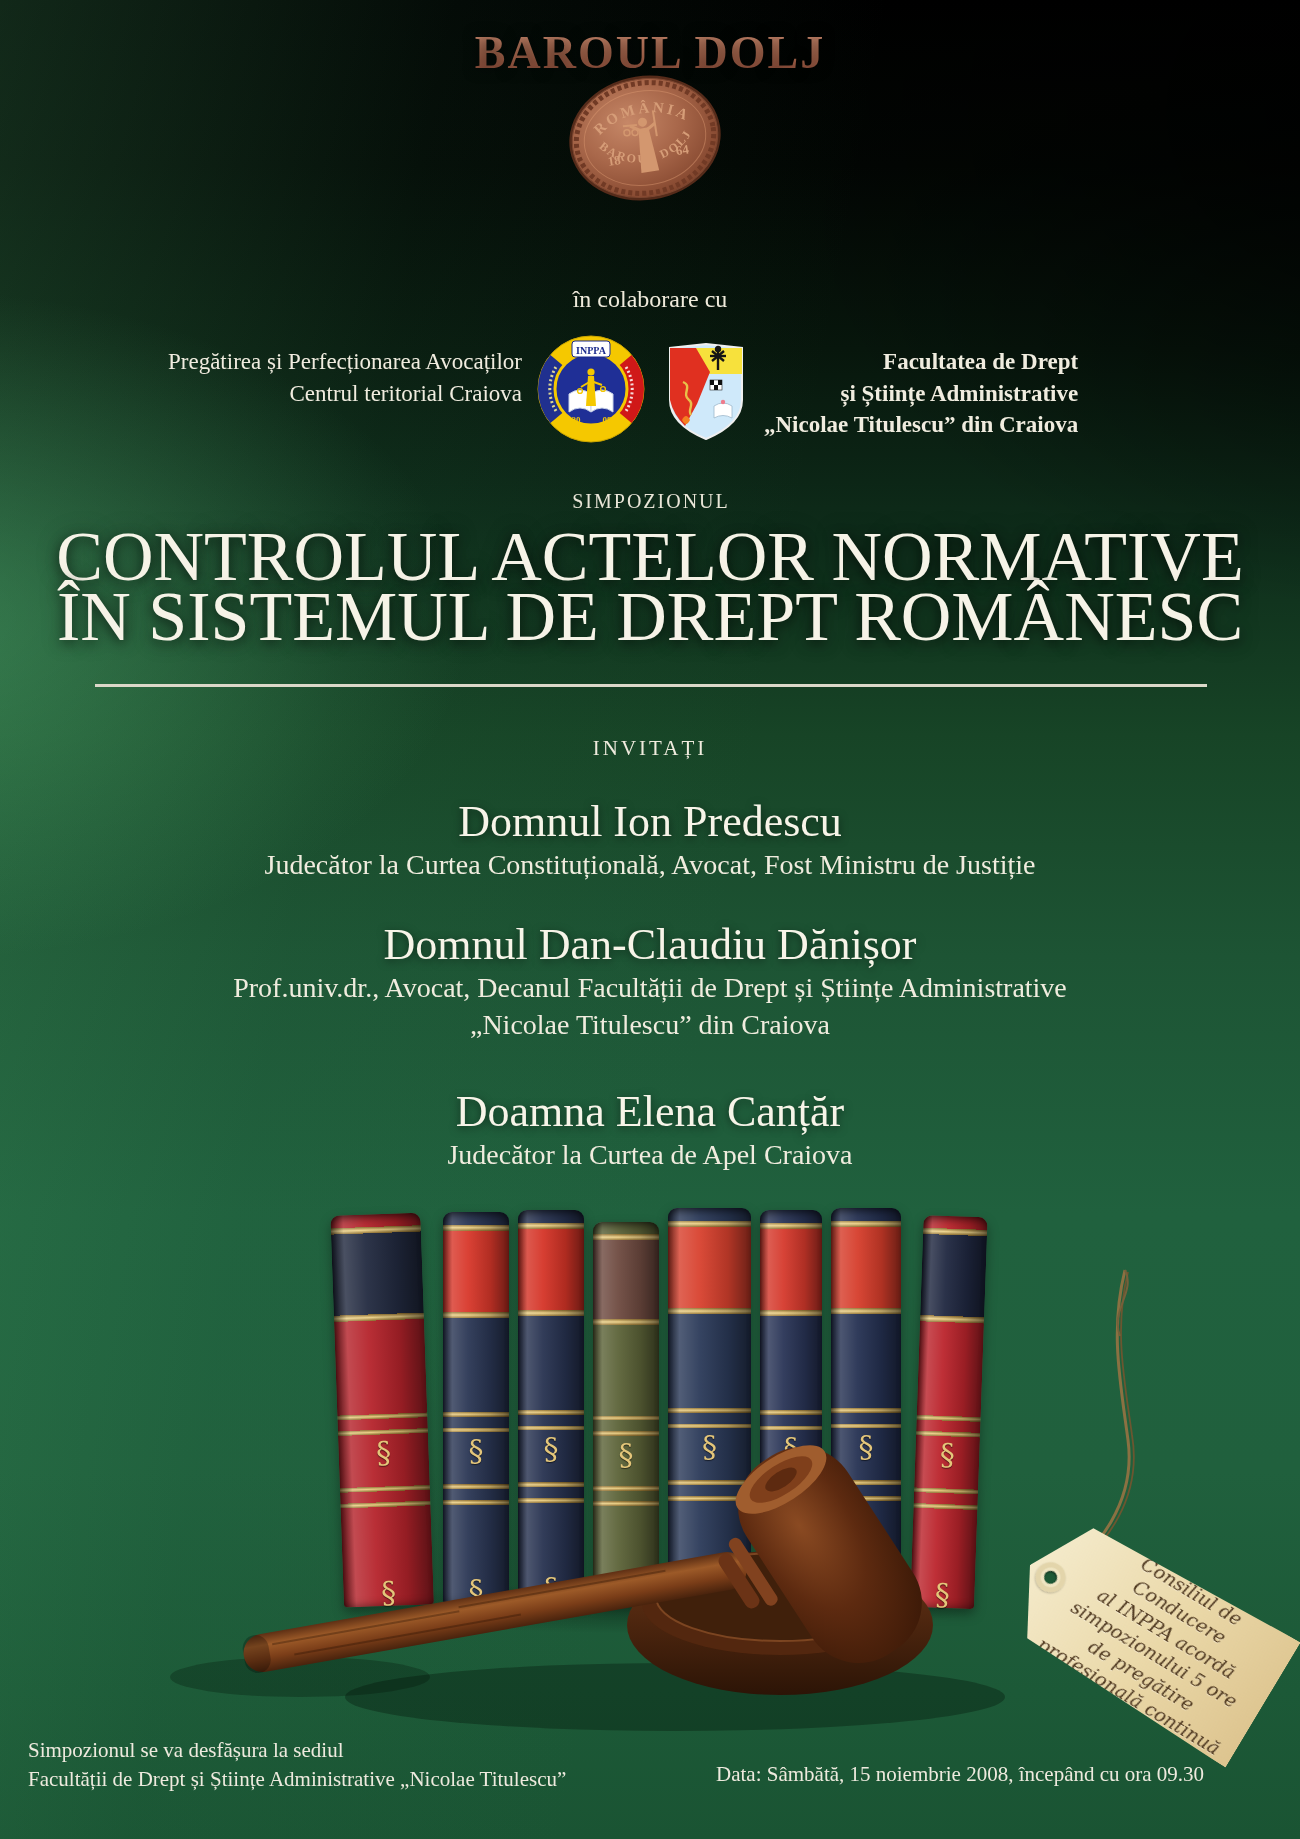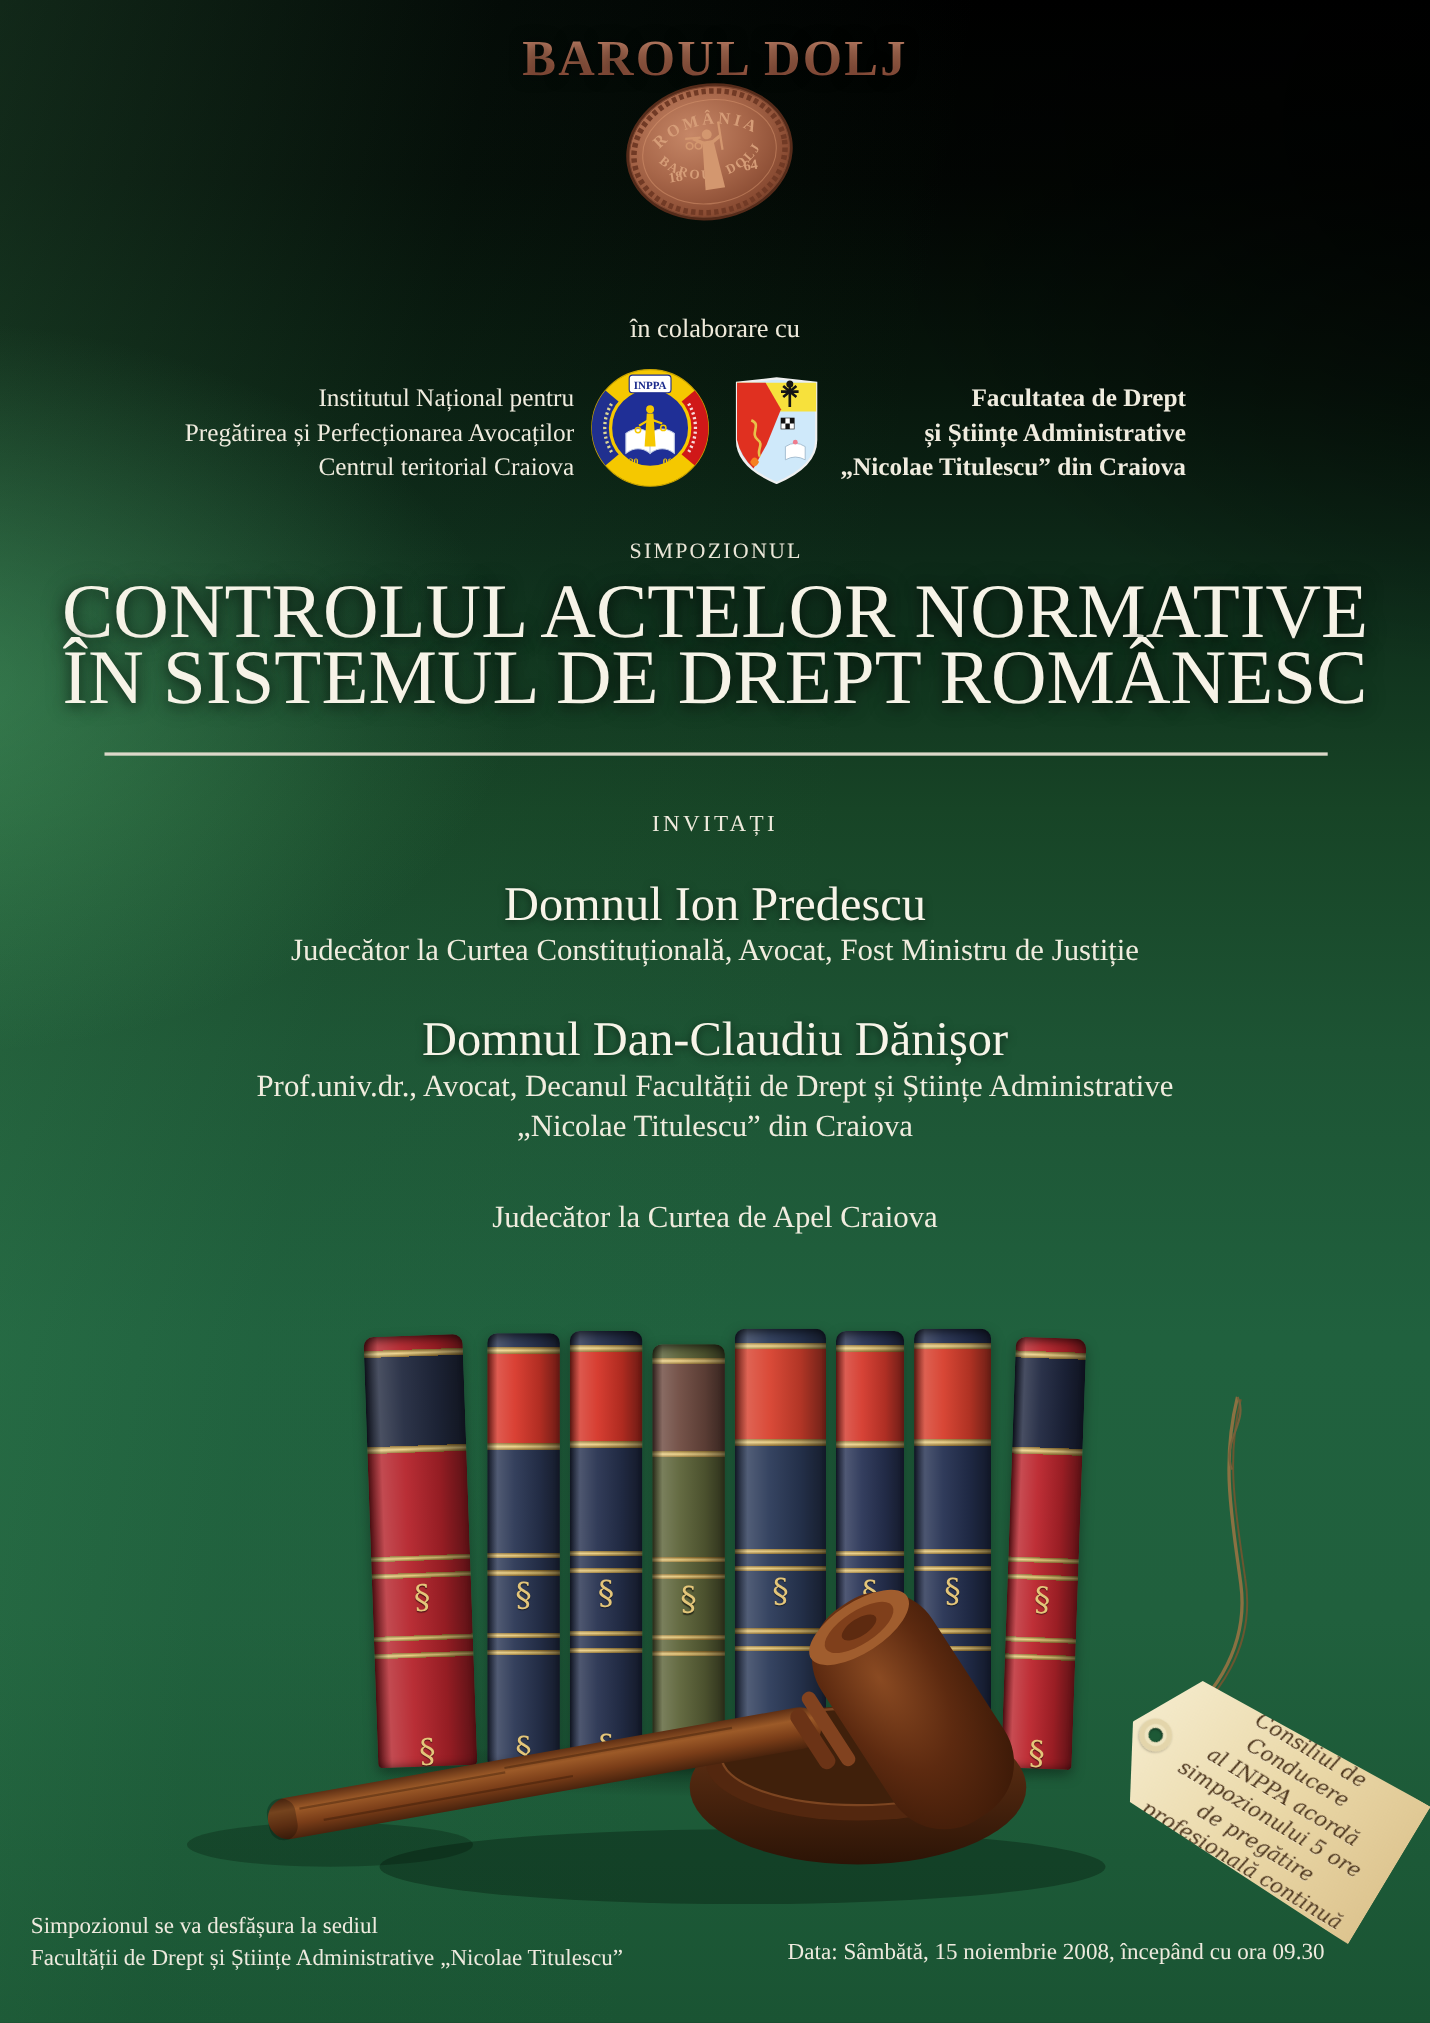--- a/index.html
+++ b/index.html
@@ -140,21 +140,20 @@
         <circle cx="62" cy="58" r="3" fill="none" stroke="#d3976f" stroke-width="1.5"></circle>
         <circle cx="70" cy="59" r="3" fill="none" stroke="#d3976f" stroke-width="1.5"></circle>
         <path d="M91,40 L91,66" stroke="#d3976f" stroke-width="2"></path>
       </g>
     </g>
   </svg>
 
   <div class="abs ctr collab">în colaborare cu</div>
 
   <div class="abs partner-left">
-    <div>Institutul Național pentru</div>
     <div>Pregătirea și Perfecționarea Avocaților</div>
     <div>Centrul teritorial Craiova</div>
   </div>
 
   <svg class="abs" style="left:536px;top:334px" width="110" height="110" viewBox="0 0 110 110">
     <circle cx="55" cy="55" r="53" fill="#f5c800" stroke="#caa400"></circle>
     <path d="M55,55 L14.4,89.1 A53,53 0 0 1 14.4,20.9 Z" fill="#20308f"></path>
     <path d="M55,55 L95.6,20.9 A53,53 0 0 1 95.6,89.1 Z" fill="#d01818"></path>
     <path d="M20,77 A42,42 0 0 1 20,33" fill="none" stroke="rgba(255,244,150,.85)" stroke-width="3" stroke-dasharray="2 2.4"></path>
     <path d="M90,33 A42,42 0 0 1 90,77" fill="none" stroke="rgba(255,255,255,.85)" stroke-width="3" stroke-dasharray="2 2.4"></path>
@@ -222,20 +221,21 @@
     <div class="gline">Judecător la Curtea Constituțională, Avocat, Fost Ministru de Justiție</div>
   </div>
 
   <div class="abs guest g2">
     <div class="gname">Domnul Dan-Claudiu Dănișor</div>
     <div class="gline">Prof.univ.dr., Avocat, Decanul Facultății de Drept și Științe Administrative</div>
     <div class="gline">„Nicolae Titulescu” din Craiova</div>
   </div>
 
   <div class="abs guest g3">
+    <div class="gname">Doamna Elena Canțăr</div>
     <div class="gline">Judecător la Curtea de Apel Craiova</div>
   </div>
 
   <div class="abs floor-shadow"></div>
 
   <div class="abs books">
     <div class="book b1" style="--body: #b5232b; --label: #222a40;">
         <span class="orn o1">§</span>
         <span class="orn o2">§</span>
       </div>

